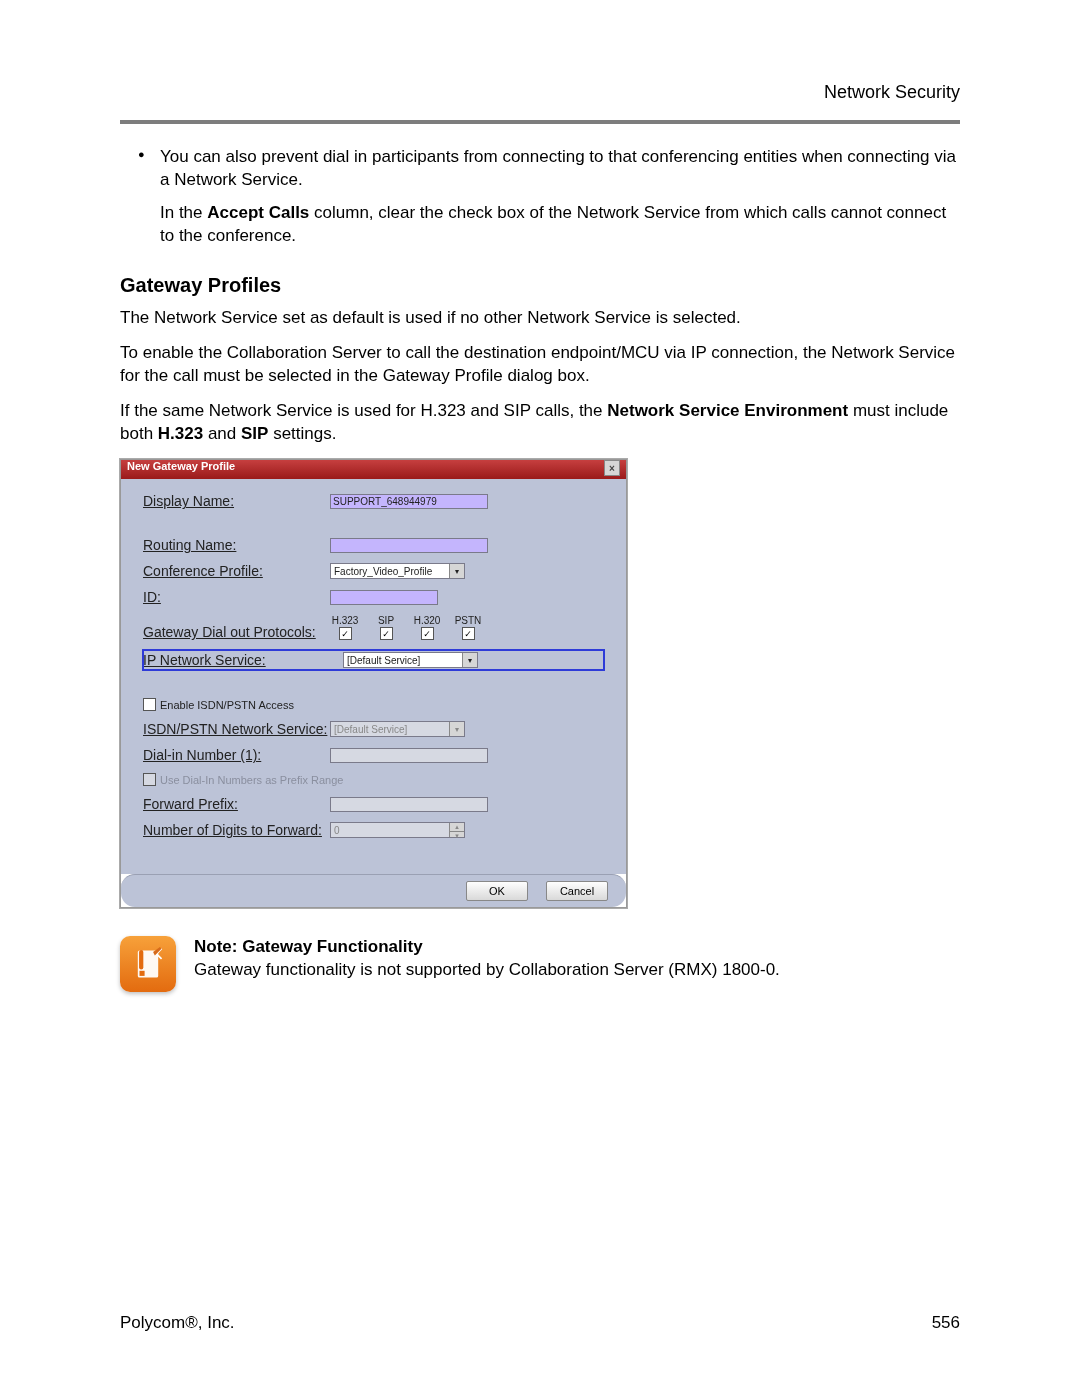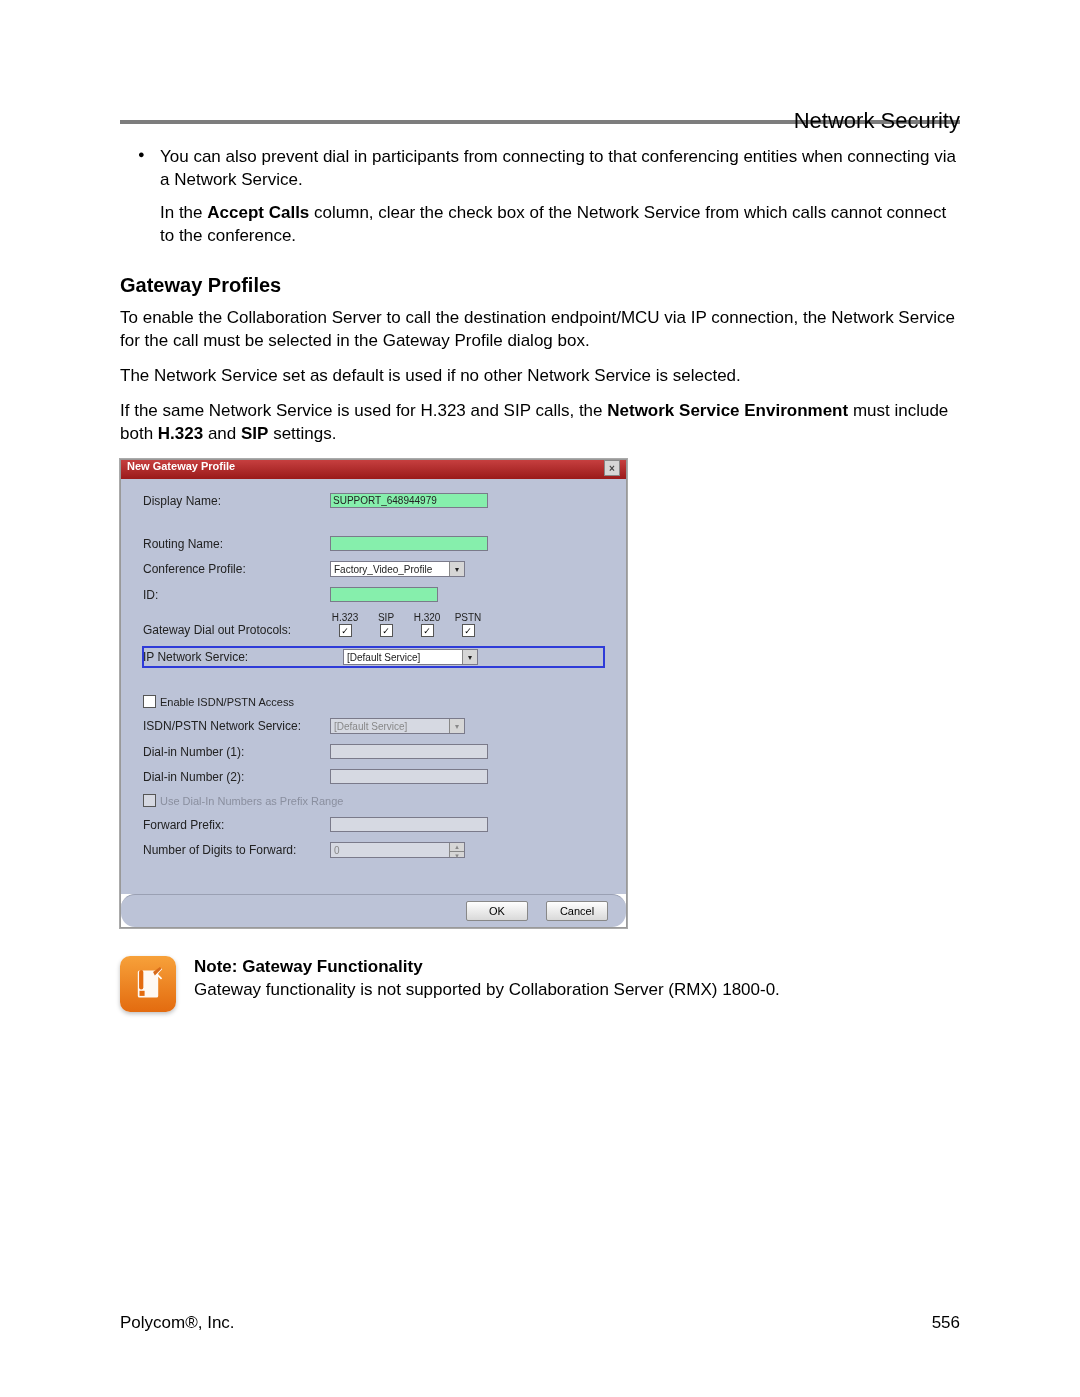--- a/index.html
+++ b/index.html
@@ -1,36 +1,36 @@
 <!DOCTYPE html>
 <html><head>
 <meta charset="utf-8">
 <style>
   html,body{margin:0;padding:0;background:#fff;color:#000;font-family:Arial,Helvetica,sans-serif;}
   .page{width:1080px;height:1397px;margin:0 auto;position:relative;box-sizing:border-box;padding:92px 120px 40px 120px;}
-  .header-right{position:absolute;top:108px;right:120px;font-size:22px;}
+  .header-right{position:absolute;top:82px;right:120px;font-size:18px;}
   .hr{border:none;border-top:4px solid #7d7d7d;margin:28px 0 22px 0;}
   .body-text{font-size:17px;line-height:1.35;margin:0 0 12px 0;}
   ul.body-list{margin:0 0 12px 0;padding-left:40px;list-style:none;}
   ul.body-list li{position:relative;margin-bottom:6px;}
   ul.body-list li::before{content:"\25CF";position:absolute;left:-22px;top:2px;font-size:11px;}
   .liblock{font-size:17px;line-height:1.35;}
   .liblock2{margin-top:10px;}
   h2.section-heading{font-size:20px;font-weight:bold;margin:26px 0 10px 0;}
   .inline-bold{font-weight:bold;}
 
   
   .dlg-wrap{margin-top:14px;width:505px;border:1px solid #999;box-shadow:0 0 0 1px #aaa;}
   .dlg-title{height:19px;background:linear-gradient(#c63f3f,#9a1a1a);color:#fff;font-size:11px;font-weight:bold;padding:0 6px;display:flex;align-items:flex-start;justify-content:space-between;gap:20px;}
   .dlg-close{width:14px;height:14px;background:#d6d6d6;color:#444;display:flex;align-items:center;justify-content:center;font-size:10px;border:1px solid #888;}
   .dlg-body{background:#bcc3d7;padding:14px 22px 12px 22px;font-size:11px;color:#222;position:relative;}
   .dlg-row{display:flex;align-items:center;margin-bottom:10px;}
-  .dlg-row .lbl{width:187px;font-size:12px;}
+  .dlg-row .lbl{width:187px;font-size:14px;text-decoration:underline;}
   .dlg-row.highlight{outline:2px solid #2e3bd8;outline-offset:-1px;padding:2px 0;}
-  .txt-in{flex:0 0 158px;height:15px;background:#86efac;border:1px solid #7a7a8a;font-size:10px;padding:0 2px;box-sizing:border-box;line-height:13px;}
+  .txt-in{flex:0 0 158px;height:15px;background:#c4b5fd;border:1px solid #7a7a8a;font-size:10px;padding:0 2px;box-sizing:border-box;line-height:13px;}
   .txt-in.disabled{background:#d6d9e2;color:#888;}
   .sel-box{flex:0 0 135px;height:16px;background:#fff;border:1px solid #7a7a8a;display:flex;align-items:center;justify-content:space-between;font-size:10px;padding-left:3px;box-sizing:border-box;}
   .sel-box.disabled{background:#d6d9e2;color:#888;}
   .sel-arrow{width:14px;height:14px;background:#d6d6d6;border-left:1px solid #888;display:flex;align-items:center;justify-content:center;font-size:8px;}
   .spin-box{flex:0 0 135px;height:16px;background:#d6d9e2;border:1px solid #7a7a8a;display:flex;align-items:center;font-size:10px;padding-left:3px;color:#888;box-sizing:border-box;position:relative;}
   .spin-btns{position:absolute;right:0;top:0;height:100%;width:14px;background:#d6d6d6;border-left:1px solid #888;display:flex;flex-direction:column;}
   .spin-btns div{flex:1;display:flex;align-items:center;justify-content:center;font-size:7px;border-bottom:1px solid #888;}
   .spin-btns div:last-child{border-bottom:none;}
   .proto-labels{display:flex;gap:11px;font-size:10px;margin-bottom:1px;}
   .proto-labels span{width:30px;text-align:center;}
@@ -64,22 +64,22 @@
     <li>
       <div class="liblock">You can also prevent dial in participants from connecting to that conferencing entities when connecting via a Network Service.</div>
       <div class="liblock liblock2">
         <span>In the </span><span class="inline-bold">Accept Calls</span><span> column, clear the check box of the Network Service from which calls cannot connect to the conference.</span>
       </div>
     </li>
   </ul>
 
   <h2 class="section-heading">Gateway Profiles</h2>
 
+  <p class="body-text">The Network Service set as default is used if no other Network Service is selected.</p>
   <p class="body-text">To enable the Collaboration Server to call the destination endpoint/MCU via IP connection, the Network Service for the call must be selected in the Gateway Profile dialog box.</p>
-  <p class="body-text">The Network Service set as default is used if no other Network Service is selected.</p>
   <p class="body-text">
     <span>If the same Network Service is used for H.323 and SIP calls, the </span><span class="inline-bold">Network Service Environment</span><span> must include both </span><span class="inline-bold">H.323</span><span> and </span><span class="inline-bold">SIP</span><span> settings.</span>
   </p>
 
   <div class="dlg-wrap">
     <div class="dlg-title">
       <span>New Gateway Profile</span>
       <div class="dlg-close">×</div>
     </div>
     <div class="dlg-body">
@@ -149,24 +149,20 @@
         <span class="lbl">ISDN/PSTN Network Service:</span>
         <div class="sel-box disabled">
           <span>[Default Service]</span>
           <div class="sel-arrow">▾</div>
         </div>
       </div>
       <div class="dlg-row">
         <span class="lbl">Dial-in Number (1):</span>
         <div class="txt-in disabled"></div>
       </div>
-      <div class="dlg-row">
-        <span class="lbl">Dial-in Number (2):</span>
-        <div class="txt-in disabled"></div>
-      </div>
 
       <div class="dlg-row disabled-row" style="margin-top:8px;">
         <div class="ckb disabled"></div>
         <span class="ckb-lbl">Use Dial-In Numbers as Prefix Range</span>
       </div>
       <div class="dlg-row">
         <span class="lbl">Forward Prefix:</span>
         <div class="txt-in disabled"></div>
       </div>
       <div class="dlg-row" style="margin-bottom:24px;">

